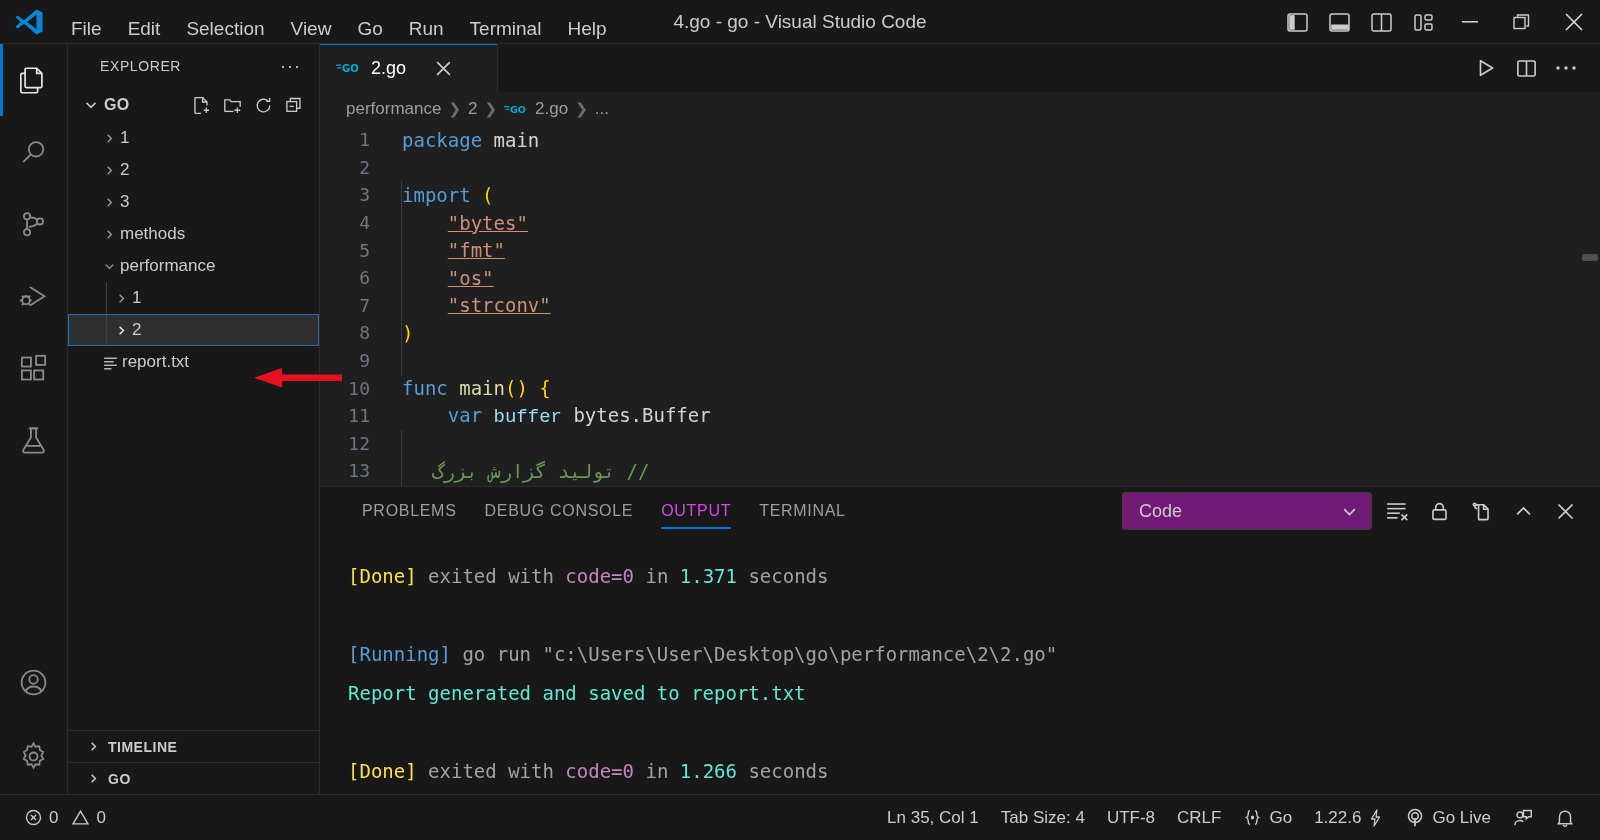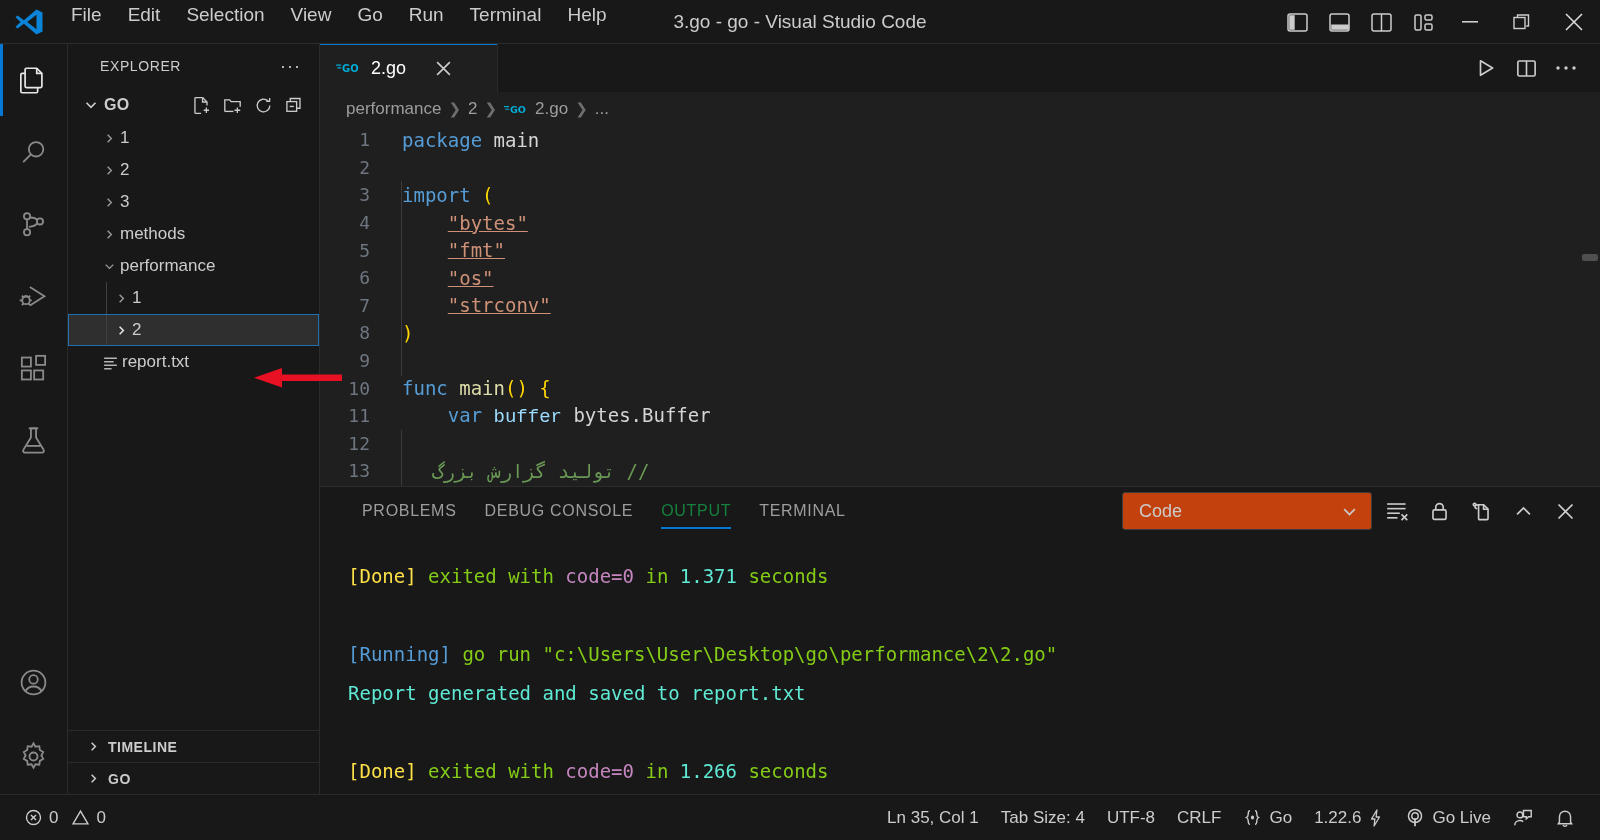--- a/index.html
+++ b/index.html
@@ -13,21 +13,21 @@
   }
   #app { position: relative; width: 1600px; height: 840px; }
 
   
   .titlebar {
     position: absolute; top: 0; left: 0; width: 1600px; height: 44px;
     background: #181818; display: flex; align-items: center;
     border-bottom: 1px solid #2b2b2b;
   }
   .vscode-logo { width: 58px; display: flex; align-items: center; justify-content: center; }
-  .menu { display: flex; align-items: flex-start; height: 44px; }
+  .menu { display: flex; align-items: flex-end; height: 44px; }
   .menu-item {
     padding: 0 13px; height: 30px; line-height: 30px;
     font-size: 19px; color: #cccccc; cursor: default; border-radius: 4px;
     white-space: nowrap;
   }
   .title-center {
     position: absolute; left: 0; right: 0; text-align: center;
     font-size: 19px; color: #cccccc; pointer-events: none;
   }
   .title-right {
@@ -153,41 +153,41 @@
   .panel {
     position: absolute; top: 486px; left: 320px; right: 0; height: 308px;
     background: #181818; border-top: 1px solid #2b2b2b;
     display: flex; flex-direction: column;
   }
   .panel-tabs { height: 48px; display: flex; align-items: center; padding-left: 28px; position: relative; }
   .ptab {
     font-size: 16px; color: #9d9d9d; letter-spacing: .7px; padding: 0 14px;
     height: 48px; display: flex; align-items: center; position: relative;
   }
-  .ptab.active { color: #15803d; }
+  .ptab.active { color: #d946ef; }
   .ptab.active::after {
     content: ""; position: absolute; left: 14px; right: 14px; bottom: 6px; height: 2px; background: #0078d4;
   }
   .panel-right {
     margin-left: auto; display: flex; align-items: center; gap: 8px; padding-right: 18px; color: #cccccc;
   }
   .out-select {
-    width: 250px; height: 38px; background: #c2410c; border: 1px solid #3c3c3c; border-radius: 3px;
+    width: 250px; height: 38px; background: #701a75; border: 1px solid #3c3c3c; border-radius: 3px;
     display: flex; align-items: center; justify-content: space-between; padding: 0 12px 0 16px;
     font-size: 18px; color: #cccccc;
   }
   .panel-right .pico { width: 34px; height: 34px; display:flex; align-items:center; justify-content:center; border-radius:5px; }
 
   .panel-body {
     flex: 1; padding: 22px 0 0 28px; font-family: "DejaVu Sans Mono", monospace;
     font-size: 19px; line-height: 39px; color: #cccccc; overflow: hidden;
   }
   .out-done { color: #fde047; }
   .out-run { color: #569cd6; }
-  .out-orange { color: #84cc16; }
+  .out-orange { color: #a3a3a3; }
   .out-purple { color: #c586c0; }
   .out-white { color: #5eead4; }
   .blank-line { height: 39px; }
 
   
   .statusbar {
     position: absolute; left: 0; bottom: 0; width: 1600px; height: 46px;
     background: #181818; border-top: 1px solid #2b2b2b;
     display: flex; align-items: center; font-size: 17px; color: #cccccc;
   }
@@ -218,21 +218,21 @@
     <div class="menu">
       <div class="menu-item">File</div>
       <div class="menu-item">Edit</div>
       <div class="menu-item">Selection</div>
       <div class="menu-item">View</div>
       <div class="menu-item">Go</div>
       <div class="menu-item">Run</div>
       <div class="menu-item">Terminal</div>
       <div class="menu-item">Help</div>
     </div>
-    <div class="title-center">3.go - go - Visual Studio Code</div>
+    <div class="title-center">4.go - go - Visual Studio Code</div>
     <div class="title-right">
       <div class="layout-btn">
         <svg width="21" height="19" viewBox="0 0 21 19">
             <rect x="1" y="1" width="19" height="17" rx="2" fill="none" stroke="#cccccc" stroke-width="1.5"></rect>
             <rect x="2.2" y="2.2" width="5.5" height="14.6" fill="#cccccc"></rect>
           </svg>
       </div>
       <div class="layout-btn">
         <svg width="21" height="19" viewBox="0 0 21 19">
             <rect x="1" y="1" width="19" height="17" rx="2" fill="none" stroke="#cccccc" stroke-width="1.5"></rect>

